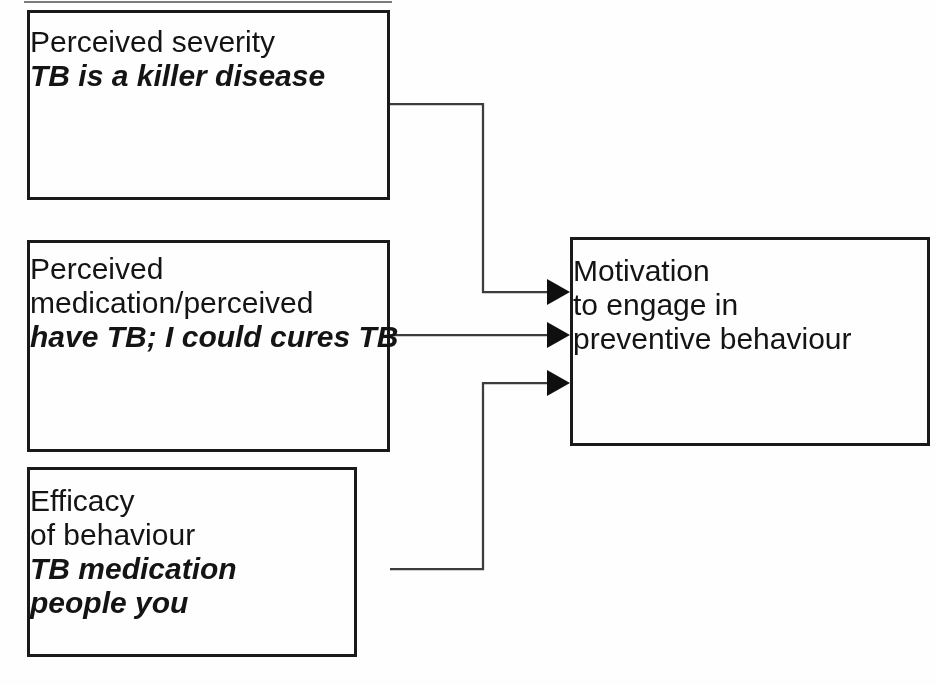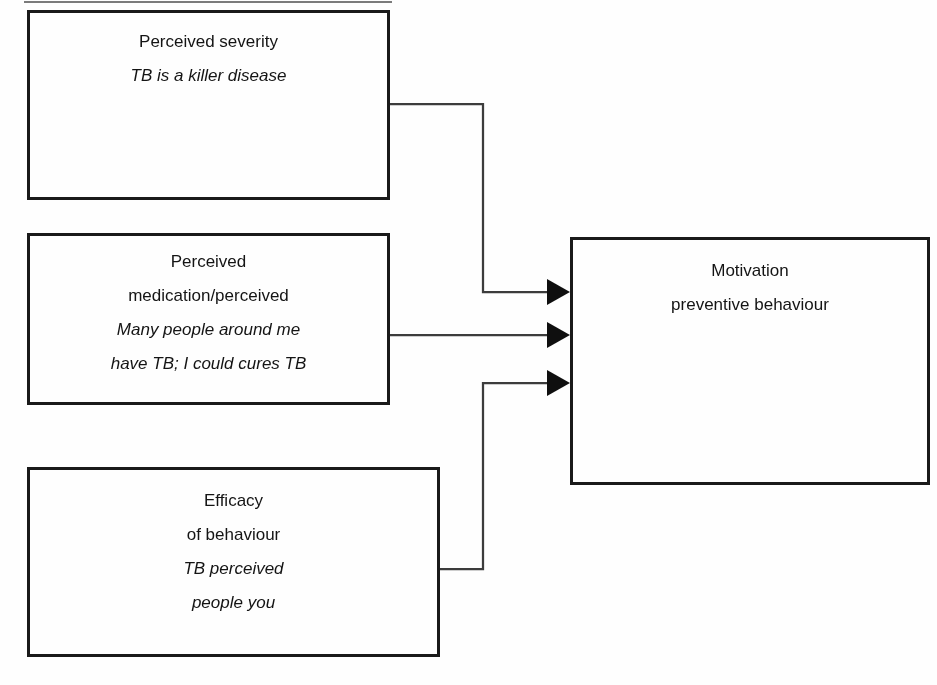--- a/index.html
+++ b/index.html
@@ -30,34 +30,34 @@
   }
   .connectors polygon {
     fill: #0f0f0f;
     stroke: none;
   }
   .node {
     position: absolute;
     box-sizing: border-box;
     border: 3px solid #1a1a1a;
     background: #fefefe;
-    text-align: center;
-    font-size: 17px;
+    font-size: 30px;
     line-height: 34px;
   }
   .node .ln {
     white-space: nowrap;
   }
   .node .example {
     font-style: italic;
+    font-weight: bold;
   }
   .box-severity      { left: 27px;  top: 10px;  width: 363px; height: 190px; padding-top: 12px; }
-  .box-susceptibility{ left: 27px;  top: 233px; width: 363px; height: 172px; padding-top: 9px;  }
-  .box-efficacy      { left: 27px;  top: 467px; width: 413px; height: 190px; padding-top: 14px; }
-  .box-motivation    { left: 570px; top: 237px; width: 360px; height: 248px; padding-top: 14px; }
+  .box-susceptibility{ left: 27px;  top: 240px; width: 363px; height: 212px; padding-top: 9px;  }
+  .box-efficacy      { left: 27px;  top: 467px; width: 330px; height: 190px; padding-top: 14px; }
+  .box-motivation    { left: 570px; top: 237px; width: 360px; height: 209px; padding-top: 14px; }
   .artifact-line {
     position: absolute;
     left: 24px;
     top: 1px;
     width: 368px;
     height: 2px;
     background: #7b7b7b;
   }
 </style>
 </head>
@@ -80,29 +80,29 @@
   </svg>
 
   <div class="node box-severity">
     <div class="ln title">Perceived severity</div>
     <div class="ln example">TB is a killer disease</div>
   </div>
 
   <div class="node box-susceptibility">
     <div class="ln title">Perceived</div>
     <div class="ln title">medication/perceived</div>
-    <div class="ln example">Many people around me</div>
     <div class="ln example">have TB; I could cures TB</div>
   </div>
 
   <div class="node box-efficacy">
     <div class="ln title">Efficacy</div>
     <div class="ln title">of behaviour</div>
-    <div class="ln example">TB perceived</div>
+    <div class="ln example">TB medication</div>
     <div class="ln example">people you</div>
   </div>
 
   <div class="node box-motivation">
     <div class="ln title">Motivation</div>
+    <div class="ln title">to engage in</div>
     <div class="ln title">preventive behaviour</div>
   </div>
 
 </div>
 
 </body></html>

